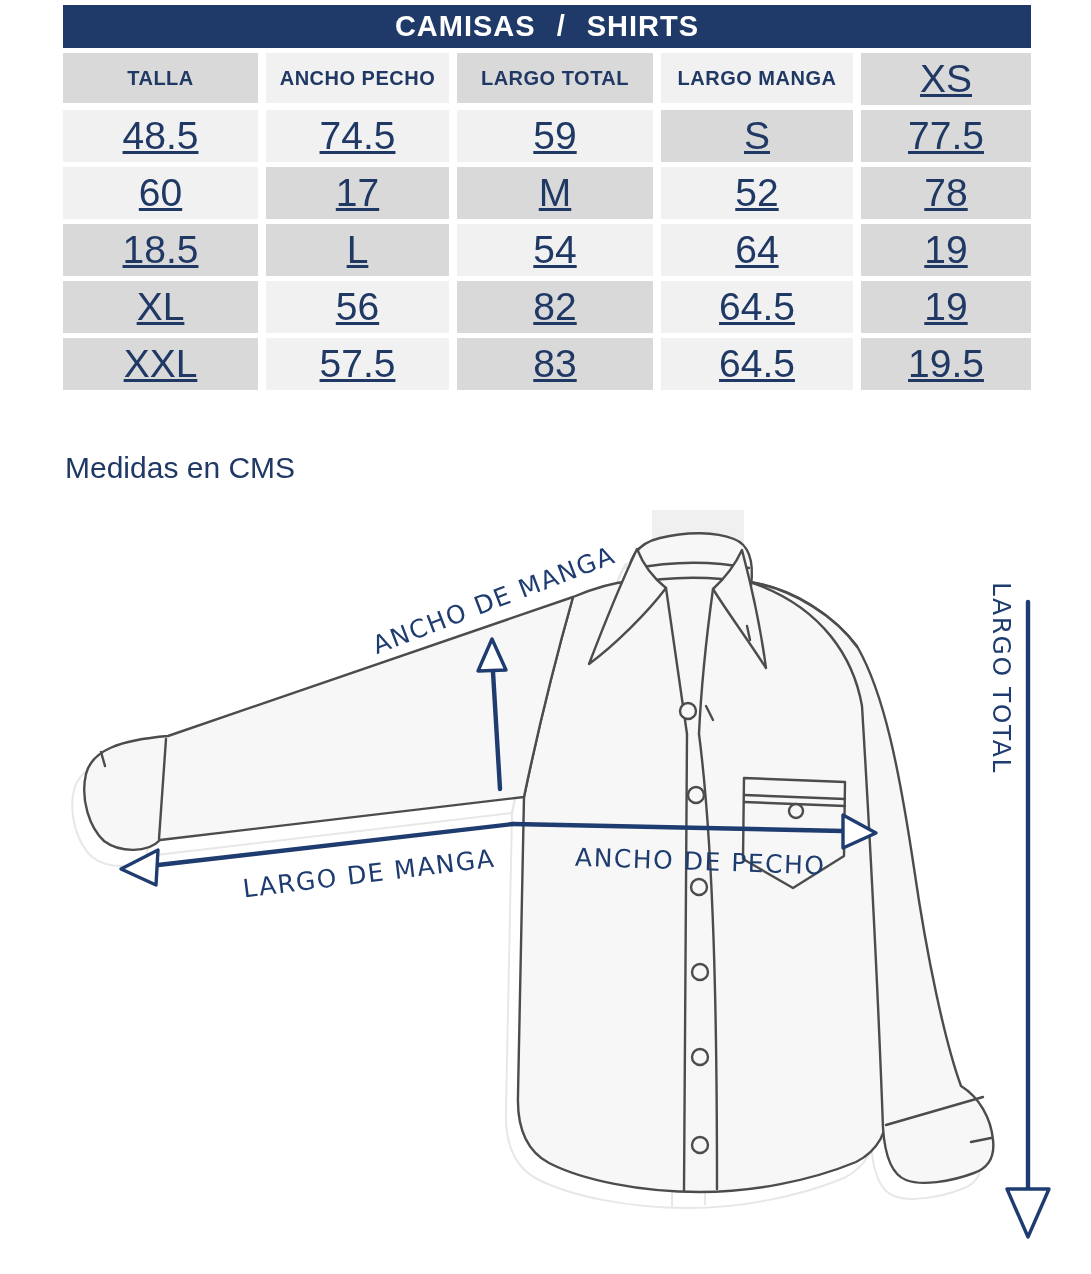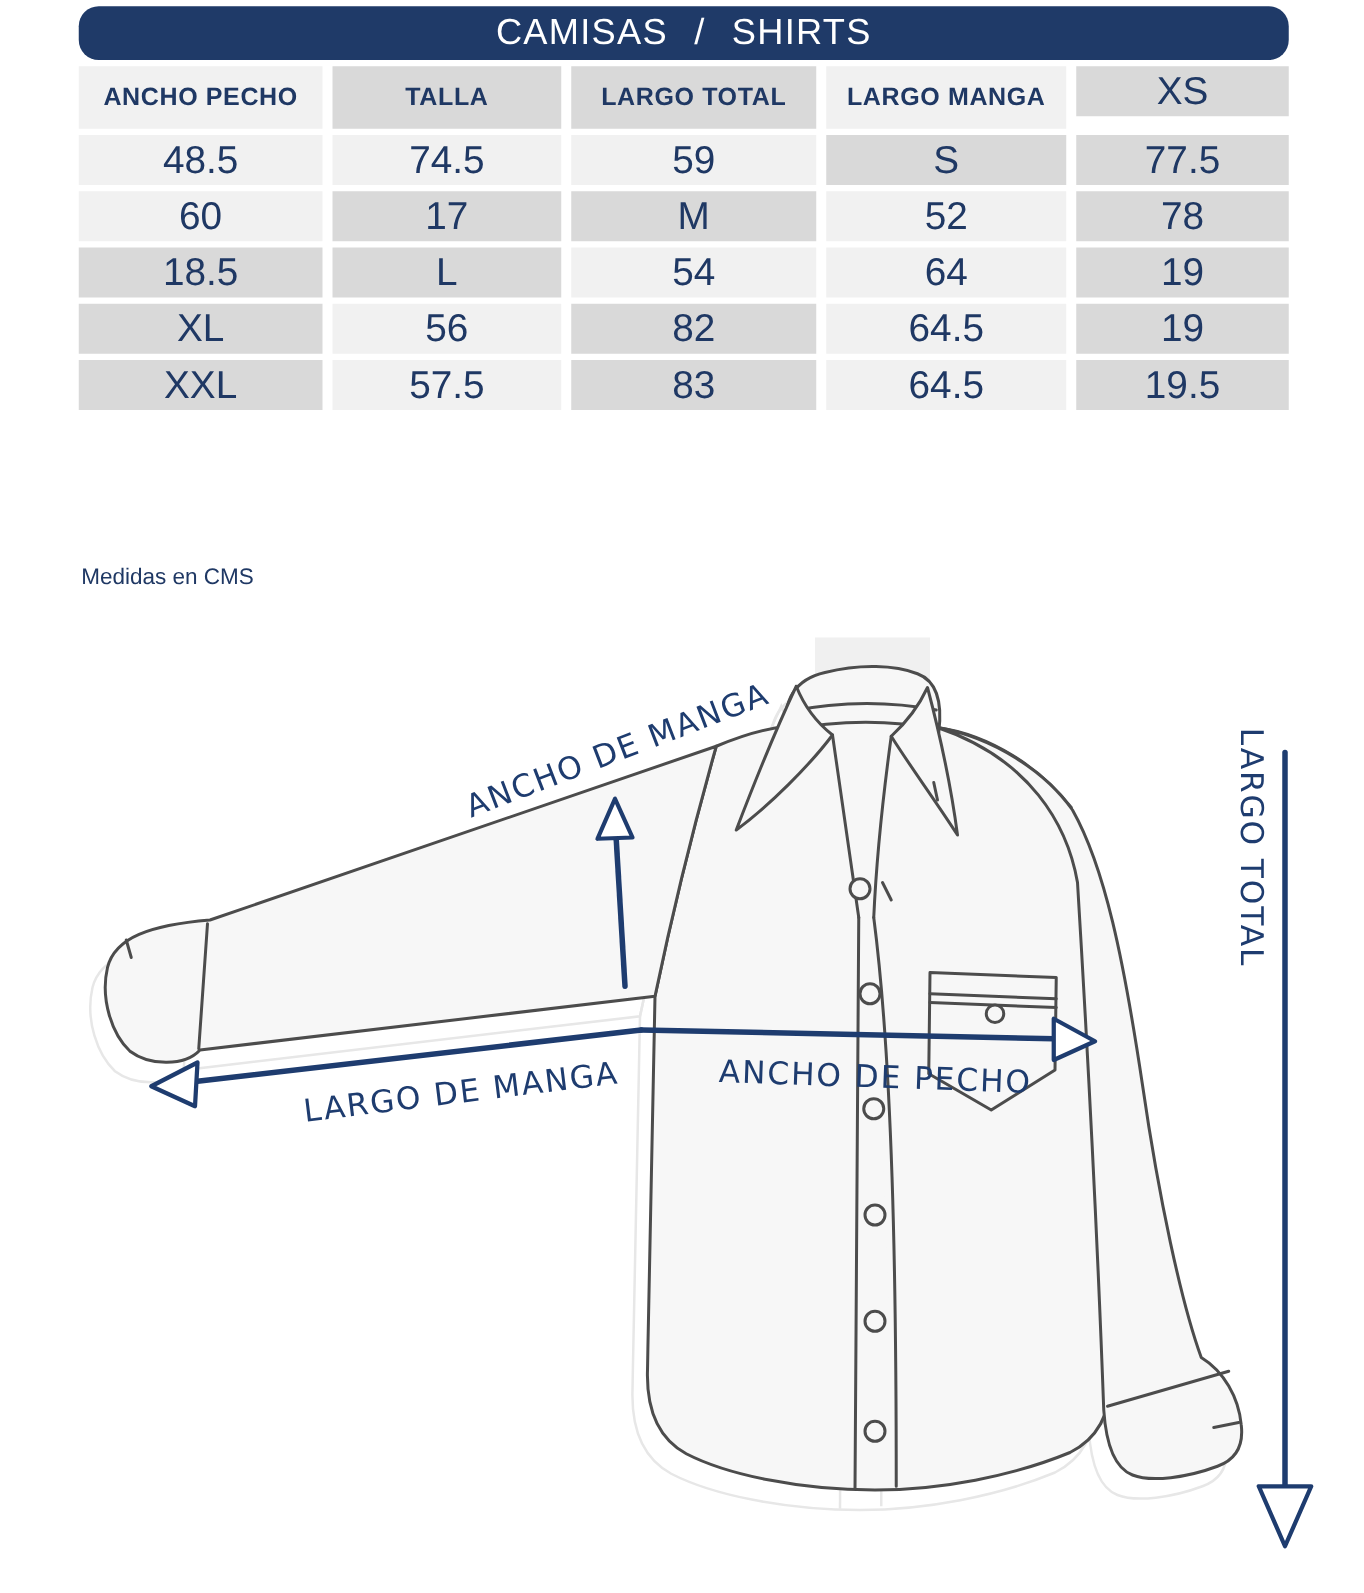--- a/index.html
+++ b/index.html
@@ -12,57 +12,57 @@
   .size-table{
     position:absolute;left:63px;top:5px;width:968px;
     display:grid;
     grid-template-columns:195px 183px 196px 192px 170px;
     column-gap:8px;row-gap:5px;
   }
   .table-title{
     grid-column:1/-1;height:43px;
     background:var(--header-bg,#1f3a68);color:var(--header-text,#fff);
     display:flex;align-items:center;justify-content:center;
-    font-size:29px;font-weight:400;letter-spacing:1px;word-spacing:12px;border-radius:16px;
+    font-size:29px;font-weight:700;letter-spacing:1px;word-spacing:12px;
   }
   .hcell{
     height:50px;display:flex;align-items:center;justify-content:center;
     color:var(--table-text,#1f3864);font-size:20px;font-weight:700;letter-spacing:.5px;
   }
   .cell{
-    height:40px;display:flex;align-items:center;justify-content:center;
-    color:var(--table-text,#1f3864);font-size:31px;font-weight:400;
+    height:52px;display:flex;align-items:center;justify-content:center;
+    color:var(--table-text,#1f3864);font-size:39px;font-weight:400;text-decoration:underline;
   }
   .dark{background:var(--cell-dark,#d9d9d9);}
   .light{background:var(--cell-light,#f1f1f1);}
   .units-note{
     position:absolute;left:65px;top:451px;
-    color:var(--table-text,#1f3864);font-size:18px;font-weight:400;
+    color:var(--table-text,#1f3864);font-size:30px;font-weight:400;
   }
   
   svg text{font-family:"DejaVu Sans","Liberation Sans",sans-serif;}
   .diagram-label{
     fill:var(--annotation,#1e3c6f);font-size:25px;font-weight:500;letter-spacing:1.5px;
   }
   .ghost{stroke:#e7e7e7;fill:none;stroke-width:2;}
   .shirt{stroke:var(--drawing-line,#4c4c4c);fill:#f7f7f7;stroke-width:2.4;
          stroke-linejoin:round;stroke-linecap:round;}
   .ann{stroke:var(--annotation,#1e3c6f);stroke-width:4.4;fill:none;stroke-linecap:round;}
   .annhead{stroke:var(--annotation,#1e3c6f);stroke-width:3.4;fill:#ffffff;stroke-linejoin:round;}
 </style>
 </head>
 <body>
 
 <div class="canvas">
 
   <div class="size-table">
     <div class="table-title">CAMISAS / SHIRTS</div>
 
-  <div class="hcell light">ANCHO PECHO</div>
-      <div class="hcell dark">TALLA</div>
+  <div class="hcell dark">TALLA</div>
+      <div class="hcell light">ANCHO PECHO</div>
       <div class="hcell dark">LARGO TOTAL</div>
       <div class="hcell light">LARGO MANGA</div>
       <div class="cell dark">XS</div>
       <div class="cell light">48.5</div>
       <div class="cell light">74.5</div>
       <div class="cell light">59</div>
       <div class="cell dark">S</div>
       <div class="cell dark">77.5</div>
       <div class="cell light">60</div>
       <div class="cell dark">17</div>

